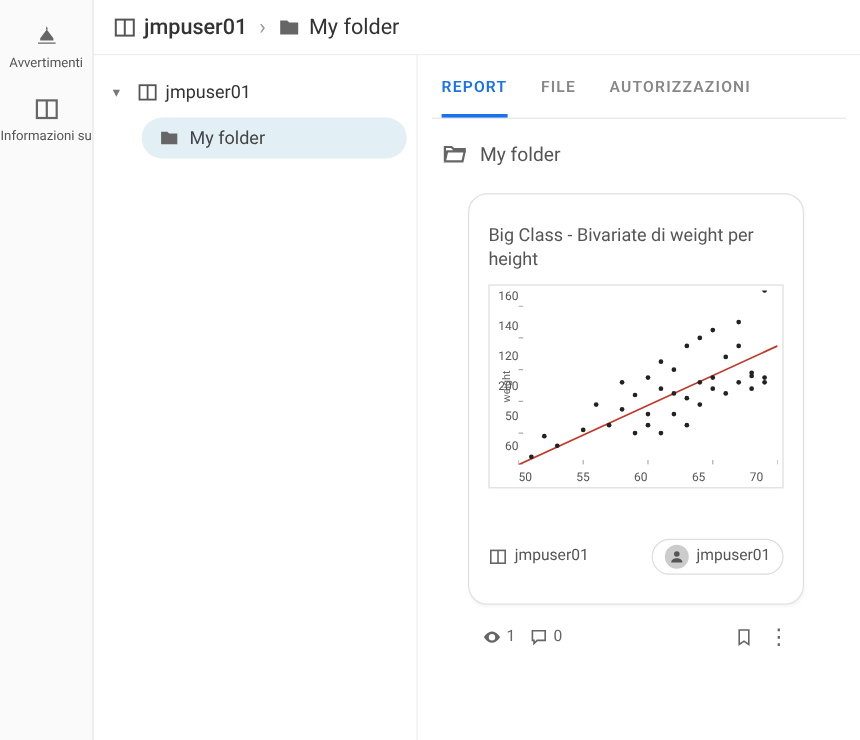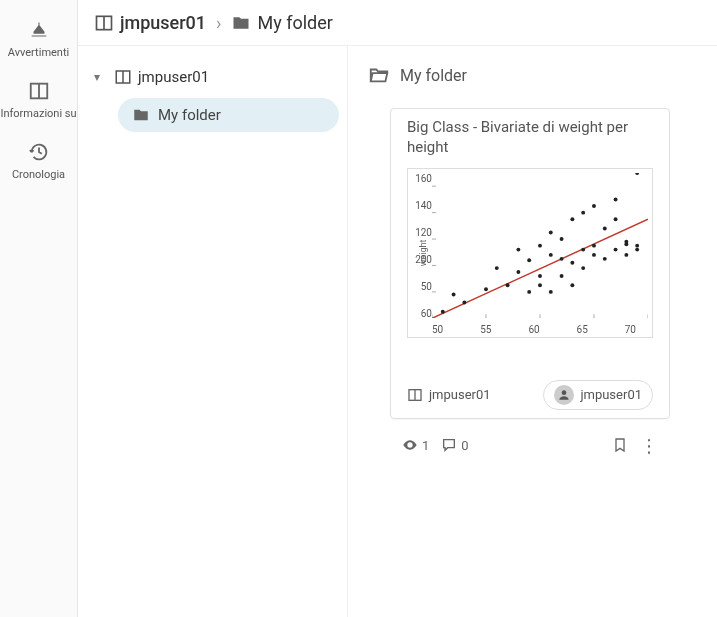--- a/index.html
+++ b/index.html
@@ -15,28 +15,28 @@
 .content{flex:1;display:flex}
 .tree{width:270px;border-right:1px solid #eee;padding:16px 8px}
 .tree-row{display:flex;align-items:center;gap:6px;padding:6px 8px;font-size:15px;color:#333;cursor:pointer;border-radius:18px}
 .tree-row .caret{width:14px;color:#777;font-size:12px}
 .tree-child{margin-top:6px;margin-left:32px;padding:8px 14px;background:#e2f0f6;border-radius:18px;display:flex;align-items:center;gap:8px;font-size:15px;color:#444}
 .right{flex:1;display:flex;flex-direction:column;padding:0 12px}
 .tabs{display:flex;gap:28px;padding:20px 8px 0;border-bottom:1px solid #e5e5e5}
 .tab{font-size:13px;font-weight:600;letter-spacing:1px;color:#888;padding-bottom:14px;cursor:pointer}
 .tab.active{color:#1a73e8;border-bottom:3px solid #1a73e8}
 .folder-head{display:flex;align-items:center;gap:10px;padding:18px 8px;font-size:16px;color:#555}
-.card{border:1px solid #e0e0e0;border-radius:4px;margin:4px 4px 0 30px;padding:8px 16px;width:280px;box-shadow:0 1px 2px rgba(0,0,0,0.04)}
+.card{border:1px solid #e0e0e0;border-radius:16px;margin:4px 4px 0 30px;padding:24px 16px;width:280px;box-shadow:0 1px 2px rgba(0,0,0,0.04)}
 .card-title{font-size:15px;color:#555;line-height:1.35}
 .card-time{text-align:right;font-size:12px;color:#888;margin-top:6px}
 .chart-box{border:1px solid #ddd;margin-top:10px;position:relative;height:170px;background:#fff}
 .chart-ylabel{position:absolute;left:2px;top:50%;transform:translateY(-50%) rotate(-90deg);transform-origin:center;font-size:9px;color:#666}
 .chart-svg{position:absolute;left:24px;top:4px;right:4px;bottom:18px}
 .chart-xticks{position:absolute;left:24px;right:16px;bottom:2px;display:flex;justify-content:space-between;font-size:10px;color:#555}
-.chart-yticks{position:absolute;left:8px;top:4px;bottom:18px;display:flex;flex-direction:column;justify-content:space-between;font-size:10px;color:#555;align-items:flex-end;width:16px}
+.chart-yticks{position:absolute;left:8px;top:4px;bottom:28px;display:flex;flex-direction:column;justify-content:space-between;font-size:10px;color:#555;align-items:flex-end;width:16px}
 .card-foot{display:flex;justify-content:space-between;align-items:center;margin-top:42px}
 .foot-user{display:flex;align-items:center;gap:6px;font-size:13px;color:#555}
 .foot-chip{display:flex;align-items:center;gap:6px;border:1px solid #ddd;border-radius:16px;padding:4px 10px;font-size:13px;color:#555}
 .avatar{width:20px;height:20px;border-radius:50%;background:#ccc;display:flex;align-items:center;justify-content:center}
 .card-bar{display:flex;align-items:center;gap:12px;margin:8px 4px 0 30px;padding:8px 12px;font-size:13px;color:#666;width:280px;justify-content:space-between}
 .bar-left{display:flex;gap:12px;align-items:center}
 .bar-stat{display:flex;align-items:center;gap:4px}
 svg{display:block}
 </style>
 </head>
@@ -53,28 +53,20 @@
   </div>
   <div class="item">
     <span class="ic">
         <svg width="22" height="22" viewBox="0 0 24 24">
           <rect x="3" y="4" width="18" height="16" fill="none" stroke="#666" stroke-width="2"></rect>
           <line x1="12" y1="4" x2="12" y2="20" stroke="#666" stroke-width="2"></line>
         </svg>
       </span>
     <span style="text-align:center;line-height:1.2">Informazioni su</span>
   </div>
-  <div class="item">
-    <span class="ic">
-        <svg width="22" height="22" viewBox="0 0 24 24">
-          <path fill="none" stroke="#666" stroke-width="2" d="M12 7v5l3 2M4 12a8 8 0 1 1 2 5.3M4 12l-2-2m2 2l2-2"></path>
-        </svg>
-      </span>
-    <span>Cronologia</span>
-  </div>
 </div>
 
 <div class="main">
   <div class="breadcrumb">
     <div class="bc-seg">
       <span>
           <svg width="20" height="20" viewBox="0 0 24 24">
             <rect x="3" y="4" width="18" height="16" fill="none" stroke="#555" stroke-width="2"></rect>
             <line x1="12" y1="4" x2="12" y2="20" stroke="#555" stroke-width="2"></line>
           </svg>
@@ -108,20 +100,25 @@
         <span>
             <svg width="18" height="18" viewBox="0 0 24 24">
               <path fill="#666" d="M3 5h7l2 2h9v12H3z"></path>
             </svg>
           </span>
         <span>My folder</span>
       </div>
     </div>
 
     <div class="right">
+      <div class="tabs">
+        <div class="tab active">REPORT</div>
+        <div class="tab">FILE</div>
+        <div class="tab">AUTORIZZAZIONI</div>
+      </div>
 
       <div class="folder-head">
         <span>
             <svg width="22" height="22" viewBox="0 0 24 24">
               <path fill="none" stroke="#666" stroke-width="2" d="M3 6h6l2 2h10v2H5l-2 9V6zM5 10h16l-2 9H3z"></path>
             </svg>
           </span>
         <span>My folder</span>
       </div>
 

